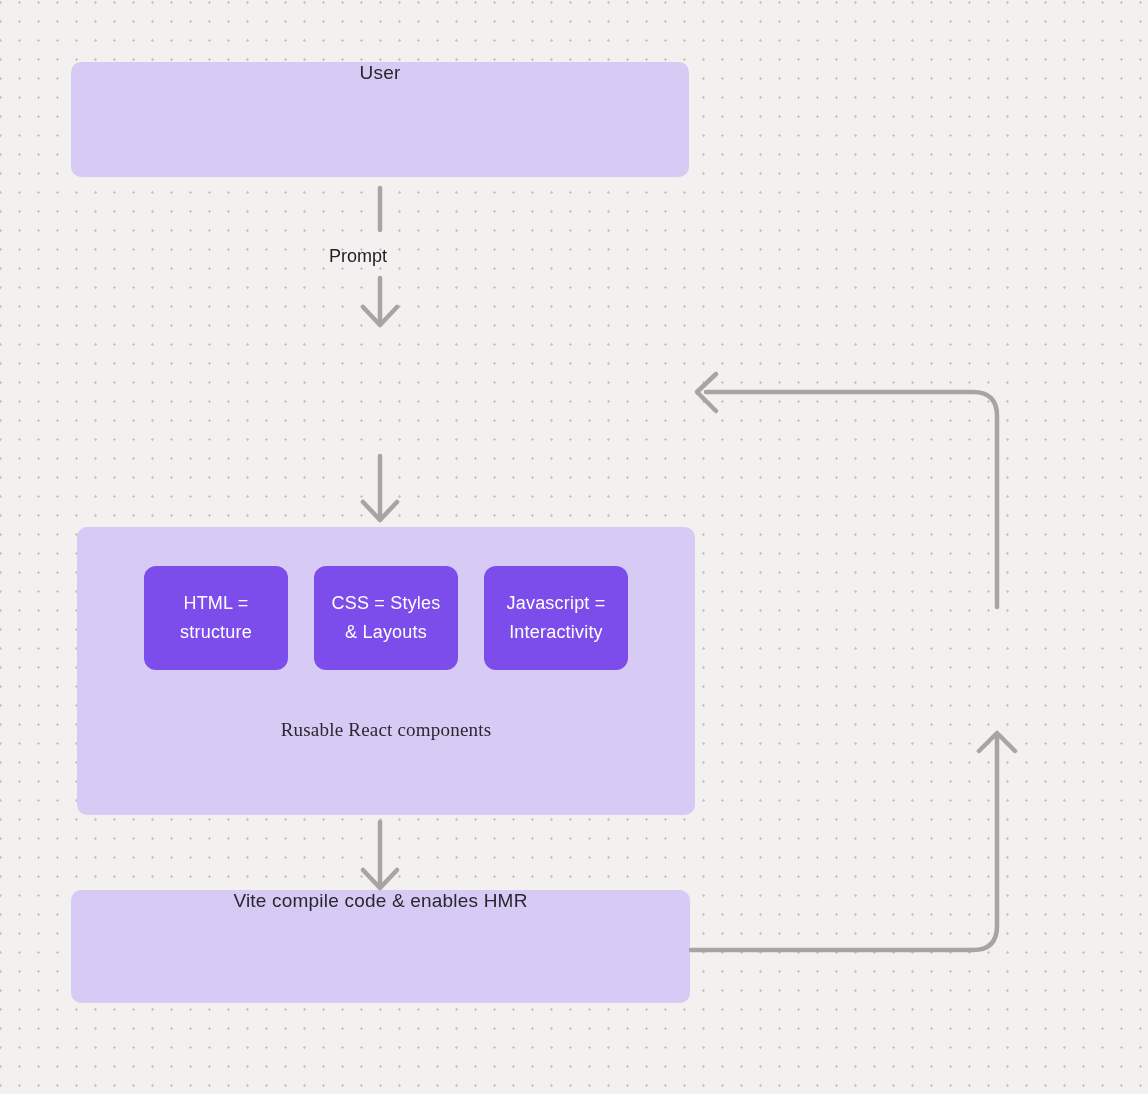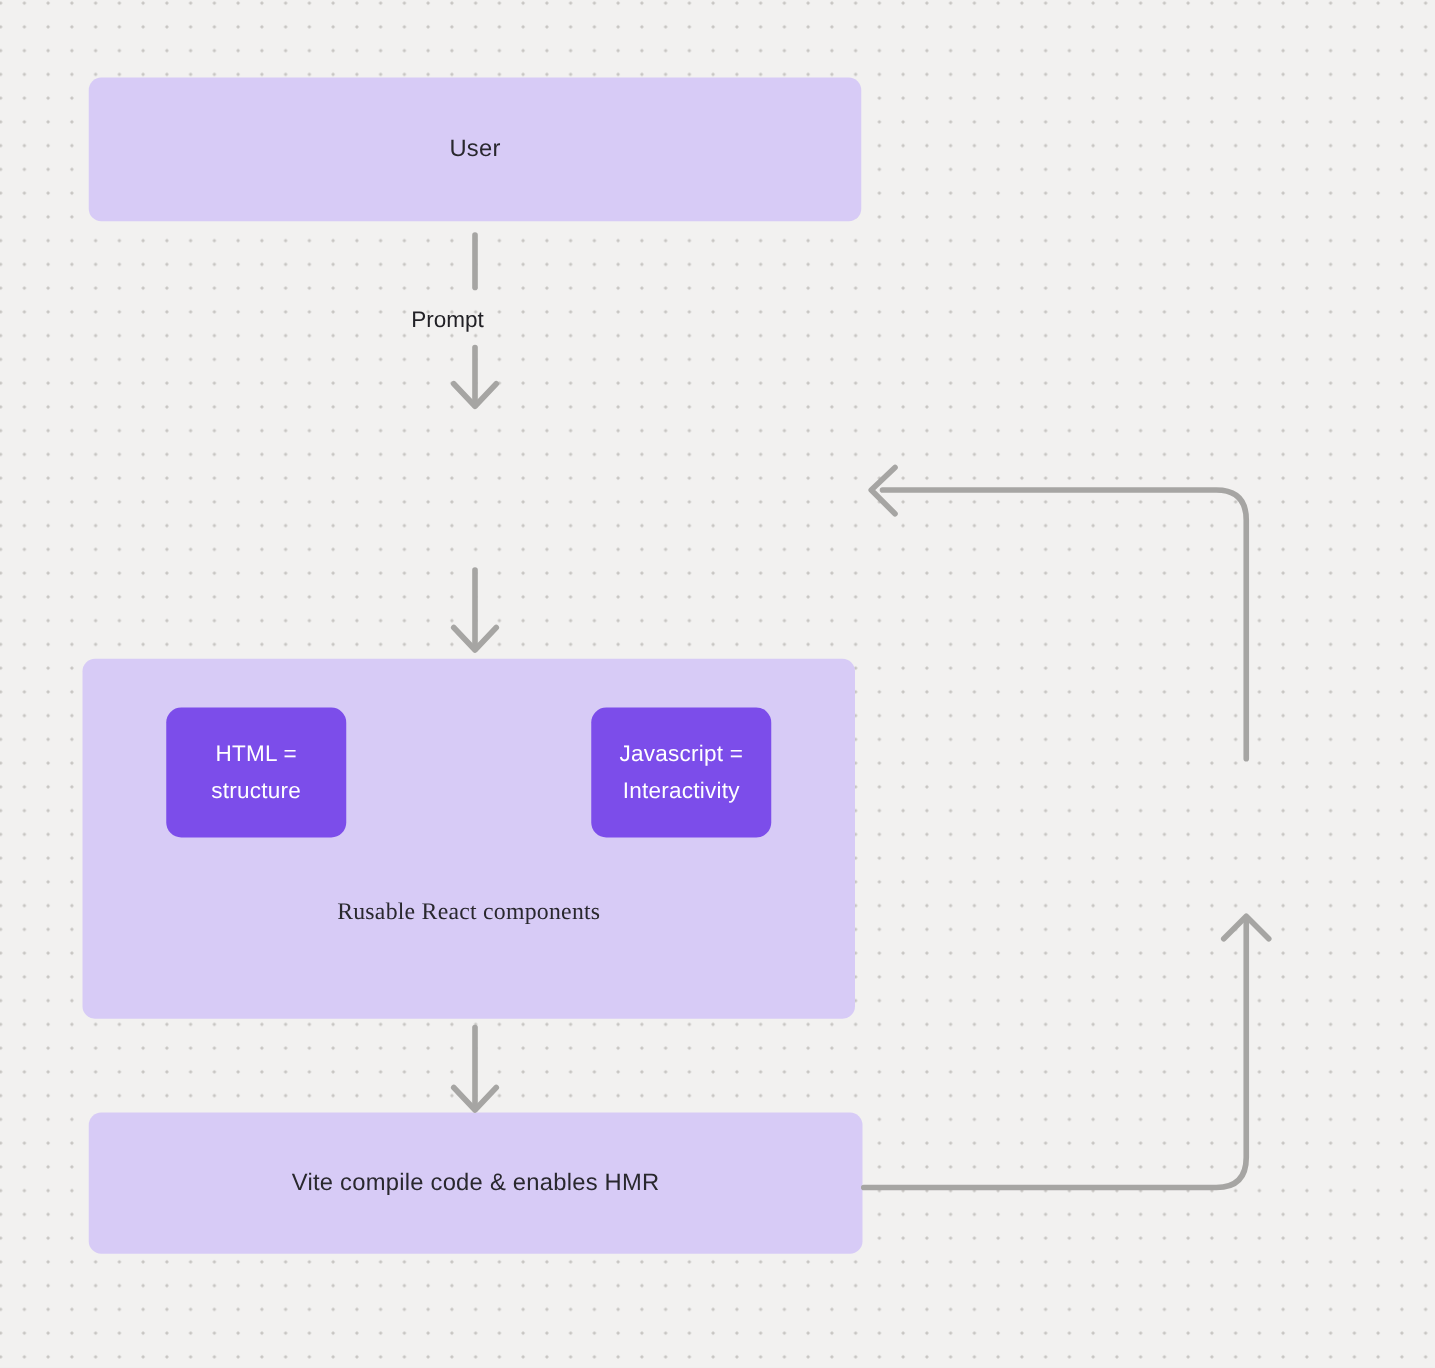--- a/index.html
+++ b/index.html
@@ -12,21 +12,21 @@
     width:1148px;height:1094px;
     overflow:hidden;
     background-color:#f2f1f0;
     background-image:radial-gradient(circle,#c7c5c2 1.1px, rgba(0,0,0,0) 1.4px);
     background-size:19px 19px;
     background-position:10px 12px;
   }
   .node{
     position:absolute;
     border-radius:10px;
-    display:flex;align-items:center;justify-content:center;
+    display:flex;justify-content:center;
     text-align:center;
     font-size:19px;
     font-weight:500;
     letter-spacing:.2px;
   }
   .node-light{ color:#29282e; }
   .group-caption{
     position:absolute;
     left:0;right:0;
     text-align:center;
@@ -69,23 +69,26 @@
 
 <div class="canvas">
 
   <div class="node node-light" style="left:71px;top:62px;width:618px;height:115px;background:#d7cbf6;">
     <span>User</span>
   </div>
 
   <div class="edge-label" style="left:358px;top:256px;text-align:right;">Prompt</div>
 
 
-  <div class="node node-light" style="left:66px;top:527px;width:618px;height:288px;background:#d7cbf6;">
+  <div class="node node-light" style="left:77px;top:527px;width:618px;height:288px;background:#d7cbf6;">
     <div class="chip" style="left:67px;top:39px;background:#7c4dea;">
       <span>HTML = structure</span>
+    </div>
+    <div class="chip" style="left:237px;top:39px;background:#7c4dea;">
+      <span>CSS = Styles &amp; Layouts</span>
     </div>
     <div class="chip" style="left:407px;top:39px;background:#7c4dea;">
       <span>Javascript = Interactivity</span>
     </div>
     <div class="group-caption" style="top:192px;">Rusable React components</div>
   </div>
 
   <div class="node node-light" style="left:71px;top:890px;width:619px;height:113px;background:#d7cbf6;">
     <span>Vite compile code &amp; enables HMR</span>
   </div>

